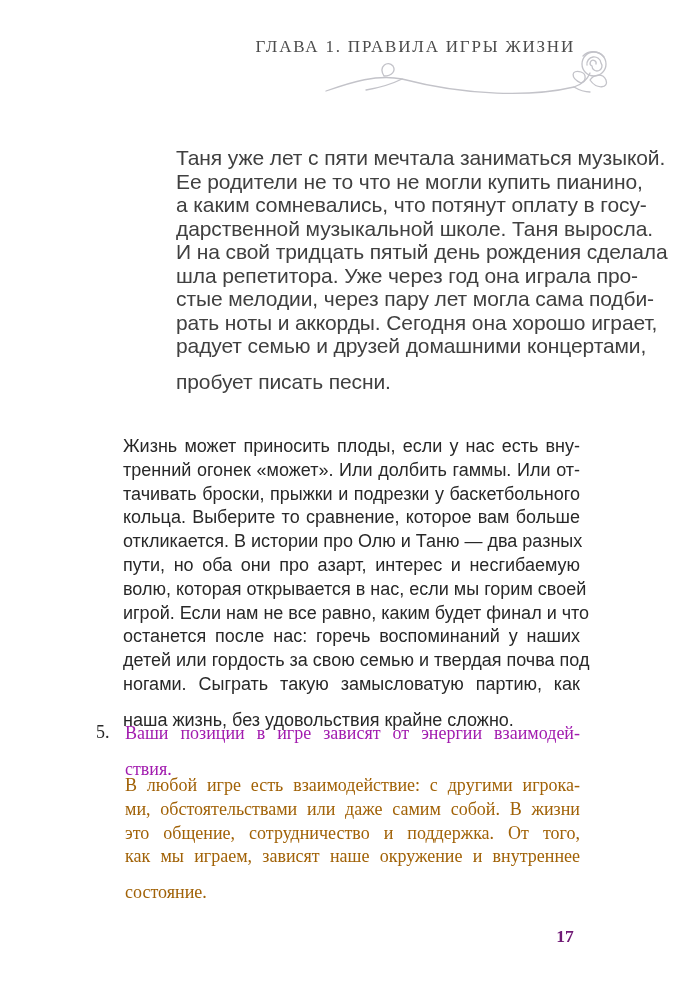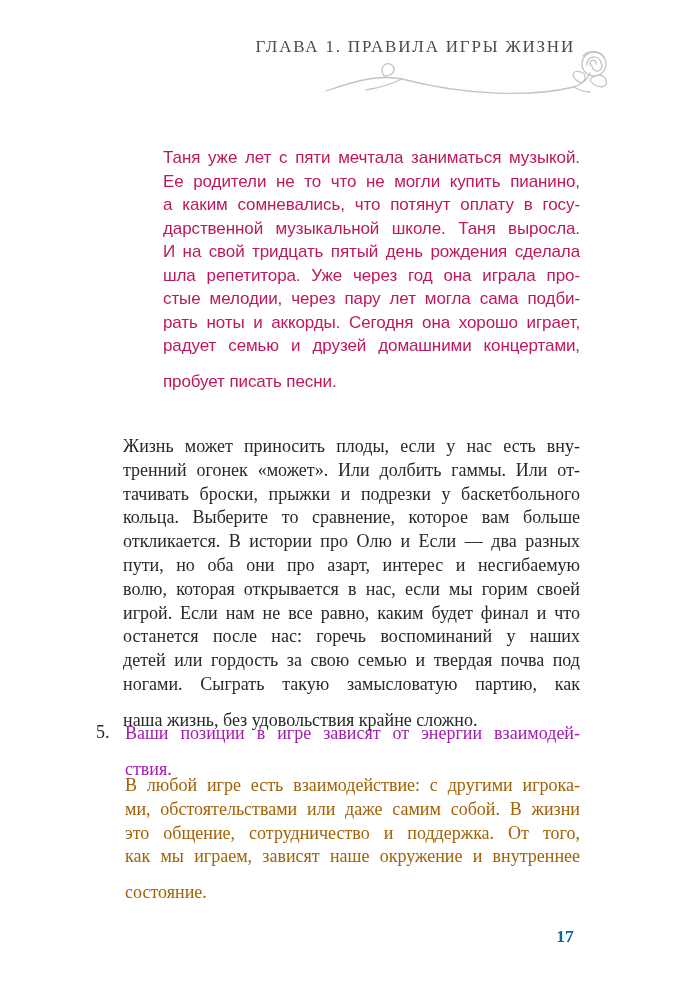--- a/index.html
+++ b/index.html
@@ -18,30 +18,30 @@
     font-size:17px;line-height:20px;
     letter-spacing:1.8px;
     color:#4c4c4c;
   }
 
   
   .ornament{position:absolute;left:322px;top:40px;width:300px;height:68px;}
 
   
   .story-block{
-    position:absolute;left:163px;top:146px;width:417px;
+    position:absolute;left:176px;top:146px;width:417px;
     font-family:"Liberation Sans",sans-serif;
-    font-size:17px;line-height:23.5px;
-    color:#be185d;letter-spacing:-0.1px;
+    font-size:21px;line-height:23.5px;
+    color:#404040;letter-spacing:-0.1px;
   }
 
   
   .body-paragraph{
     position:absolute;left:123px;top:435px;width:457px;
-    font-family:Liberation Serif, serif;
+    font-family:Liberation Sans, sans-serif;
     font-size:18px;line-height:23.8px;
     color:#282828;
   }
 
   
   .list-number{
     position:absolute;left:96px;top:722px;width:24px;
     font-family:"Liberation Serif",serif;
     font-size:18px;color:#282828;
   }
@@ -54,21 +54,21 @@
     position:absolute;left:125px;top:774px;width:455px;
     font-family:"Liberation Serif",serif;
     font-size:18px;line-height:23.8px;color:#a16207;
   }
 
   
   .page-number{
     position:absolute;left:545px;top:926px;width:40px;
     text-align:center;
     font-family:"Liberation Serif",serif;
-    font-size:17.5px;font-weight:600;color:#0369a1;
+    font-size:17.5px;font-weight:600;color:#701a75;
   }
 
   
   .line{
     white-space:nowrap;
     text-align:justify;
     text-align-last:justify;
   }
   .line.last{text-align-last:left;margin-top:12px;}
 </style>
@@ -108,21 +108,21 @@
       <div class="line">рать ноты и аккорды. Сегодня она хорошо играет,</div>
       <div class="line">радует семью и друзей домашними концертами,</div>
       <div class="line last">пробует писать песни.</div>
     </div>
 
   <div class="body-paragraph">
       <div class="line">Жизнь может приносить плоды, если у нас есть вну-</div>
       <div class="line">тренний огонек «может». Или долбить гаммы. Или от-</div>
       <div class="line">тачивать броски, прыжки и подрезки у баскетбольного</div>
       <div class="line">кольца. Выберите то сравнение, которое вам больше</div>
-      <div class="line">откликается. В истории про Олю и Если — два разных</div>
+      <div class="line">откликается. В истории про Олю и Таню — два разных</div>
       <div class="line">пути, но оба они про азарт, интерес и несгибаемую</div>
       <div class="line">волю, которая открывается в нас, если мы горим своей</div>
       <div class="line">игрой. Если нам не все равно, каким будет финал и что</div>
       <div class="line">останется после нас: горечь воспоминаний у наших</div>
       <div class="line">детей или гордость за свою семью и твердая почва под</div>
       <div class="line">ногами. Сыграть такую замысловатую партию, как</div>
       <div class="line last">наша жизнь, без удовольствия крайне сложно.</div>
     </div>
 
   <div class="list-number">5.</div>

